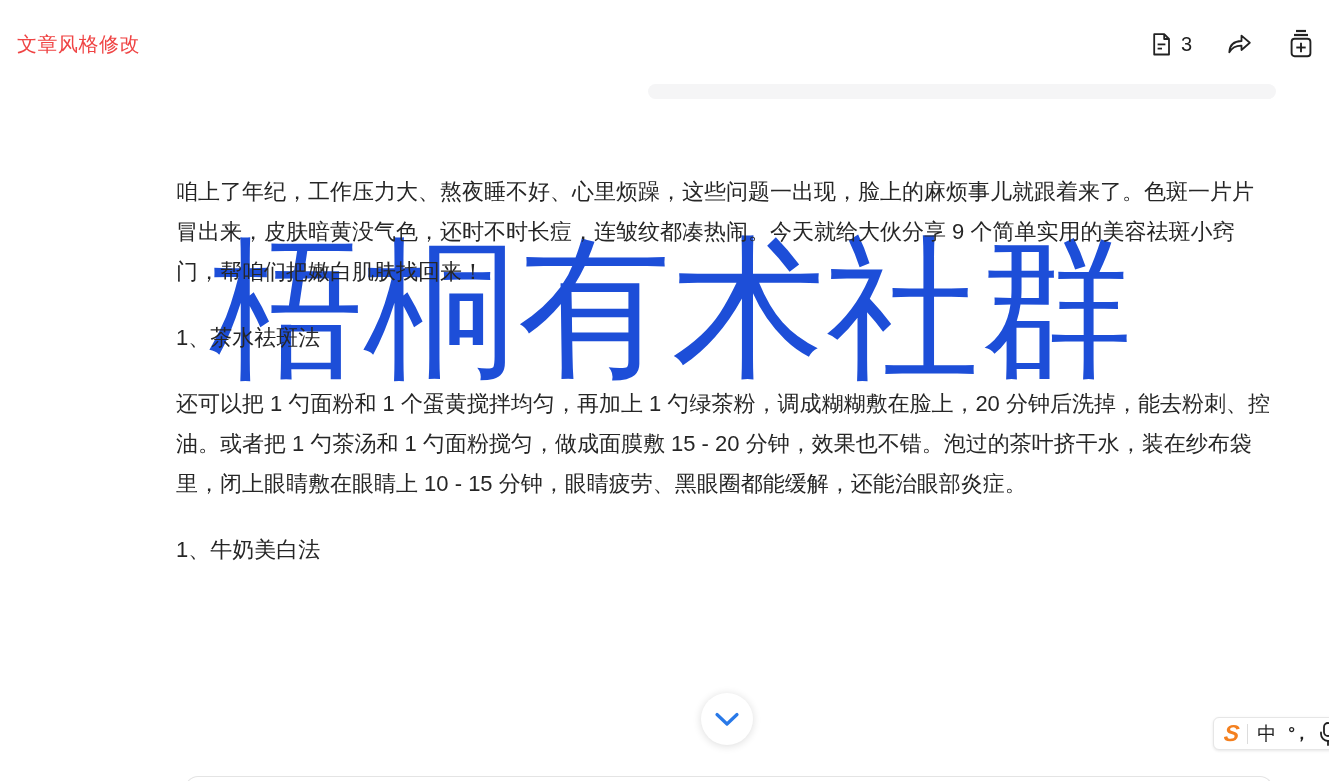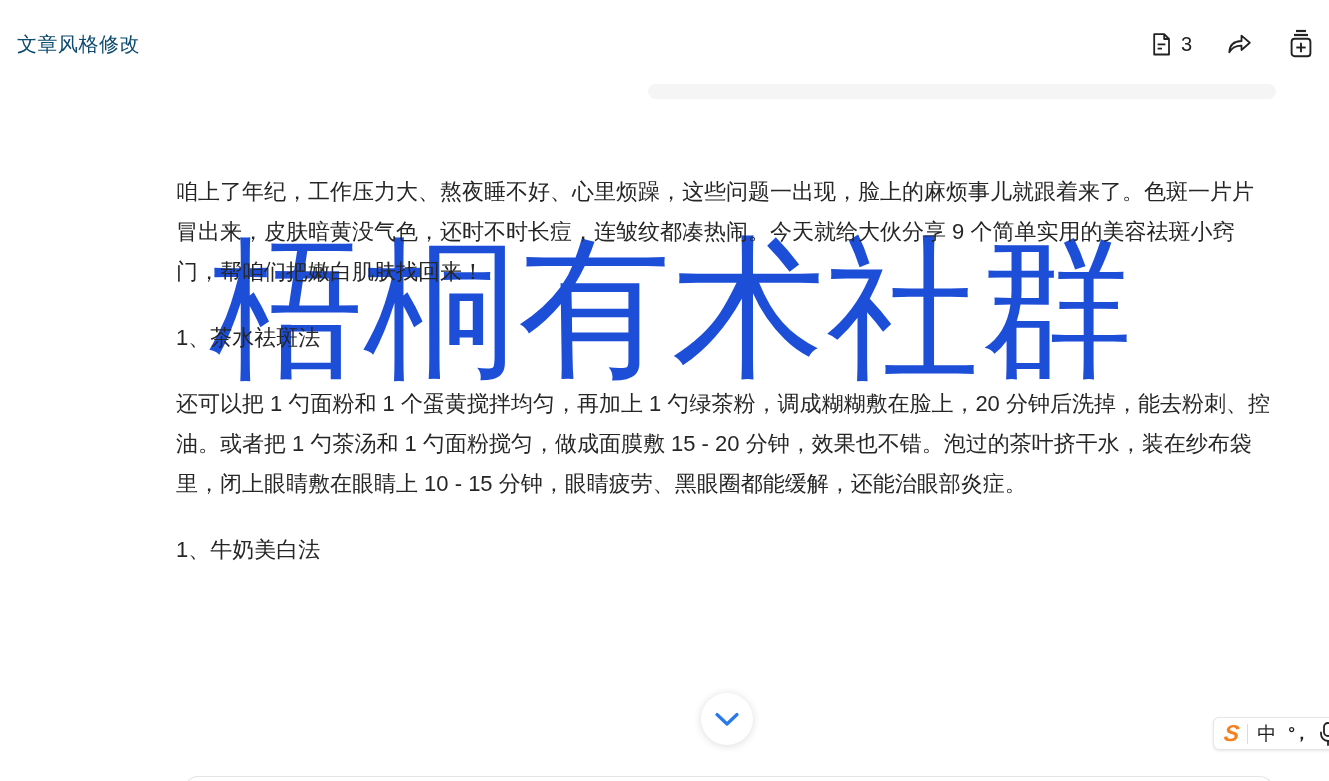--- a/index.html
+++ b/index.html
@@ -4,21 +4,21 @@
 <style>
   html,body{margin:0;padding:0;}
   body{
     width:1329px;height:781px;position:relative;overflow:hidden;
     background:#ffffff;
     font-family:"Liberation Sans","DejaVu Sans",sans-serif;
   }
   
   .page-title{
     position:absolute;left:17px;top:31px;
-    font-size:20px;color:#0c4a6e;letter-spacing:0.5px;
+    font-size:20px;color:#ef4444;letter-spacing:0.5px;
   }
   .toolbar{
     position:absolute;right:14px;top:26px;height:36px;
     display:flex;align-items:center;gap:0;
   }
   .tool-btn{display:flex;align-items:center;justify-content:center;
     background:none;border:none;padding:0;margin:0;cursor:pointer;}
   .doc-count{display:flex;align-items:center;gap:9px;margin-right:34px;}
   .doc-count .count{font-size:20px;color:#1f1f1f;}
   .share-btn{margin-right:34px;}

